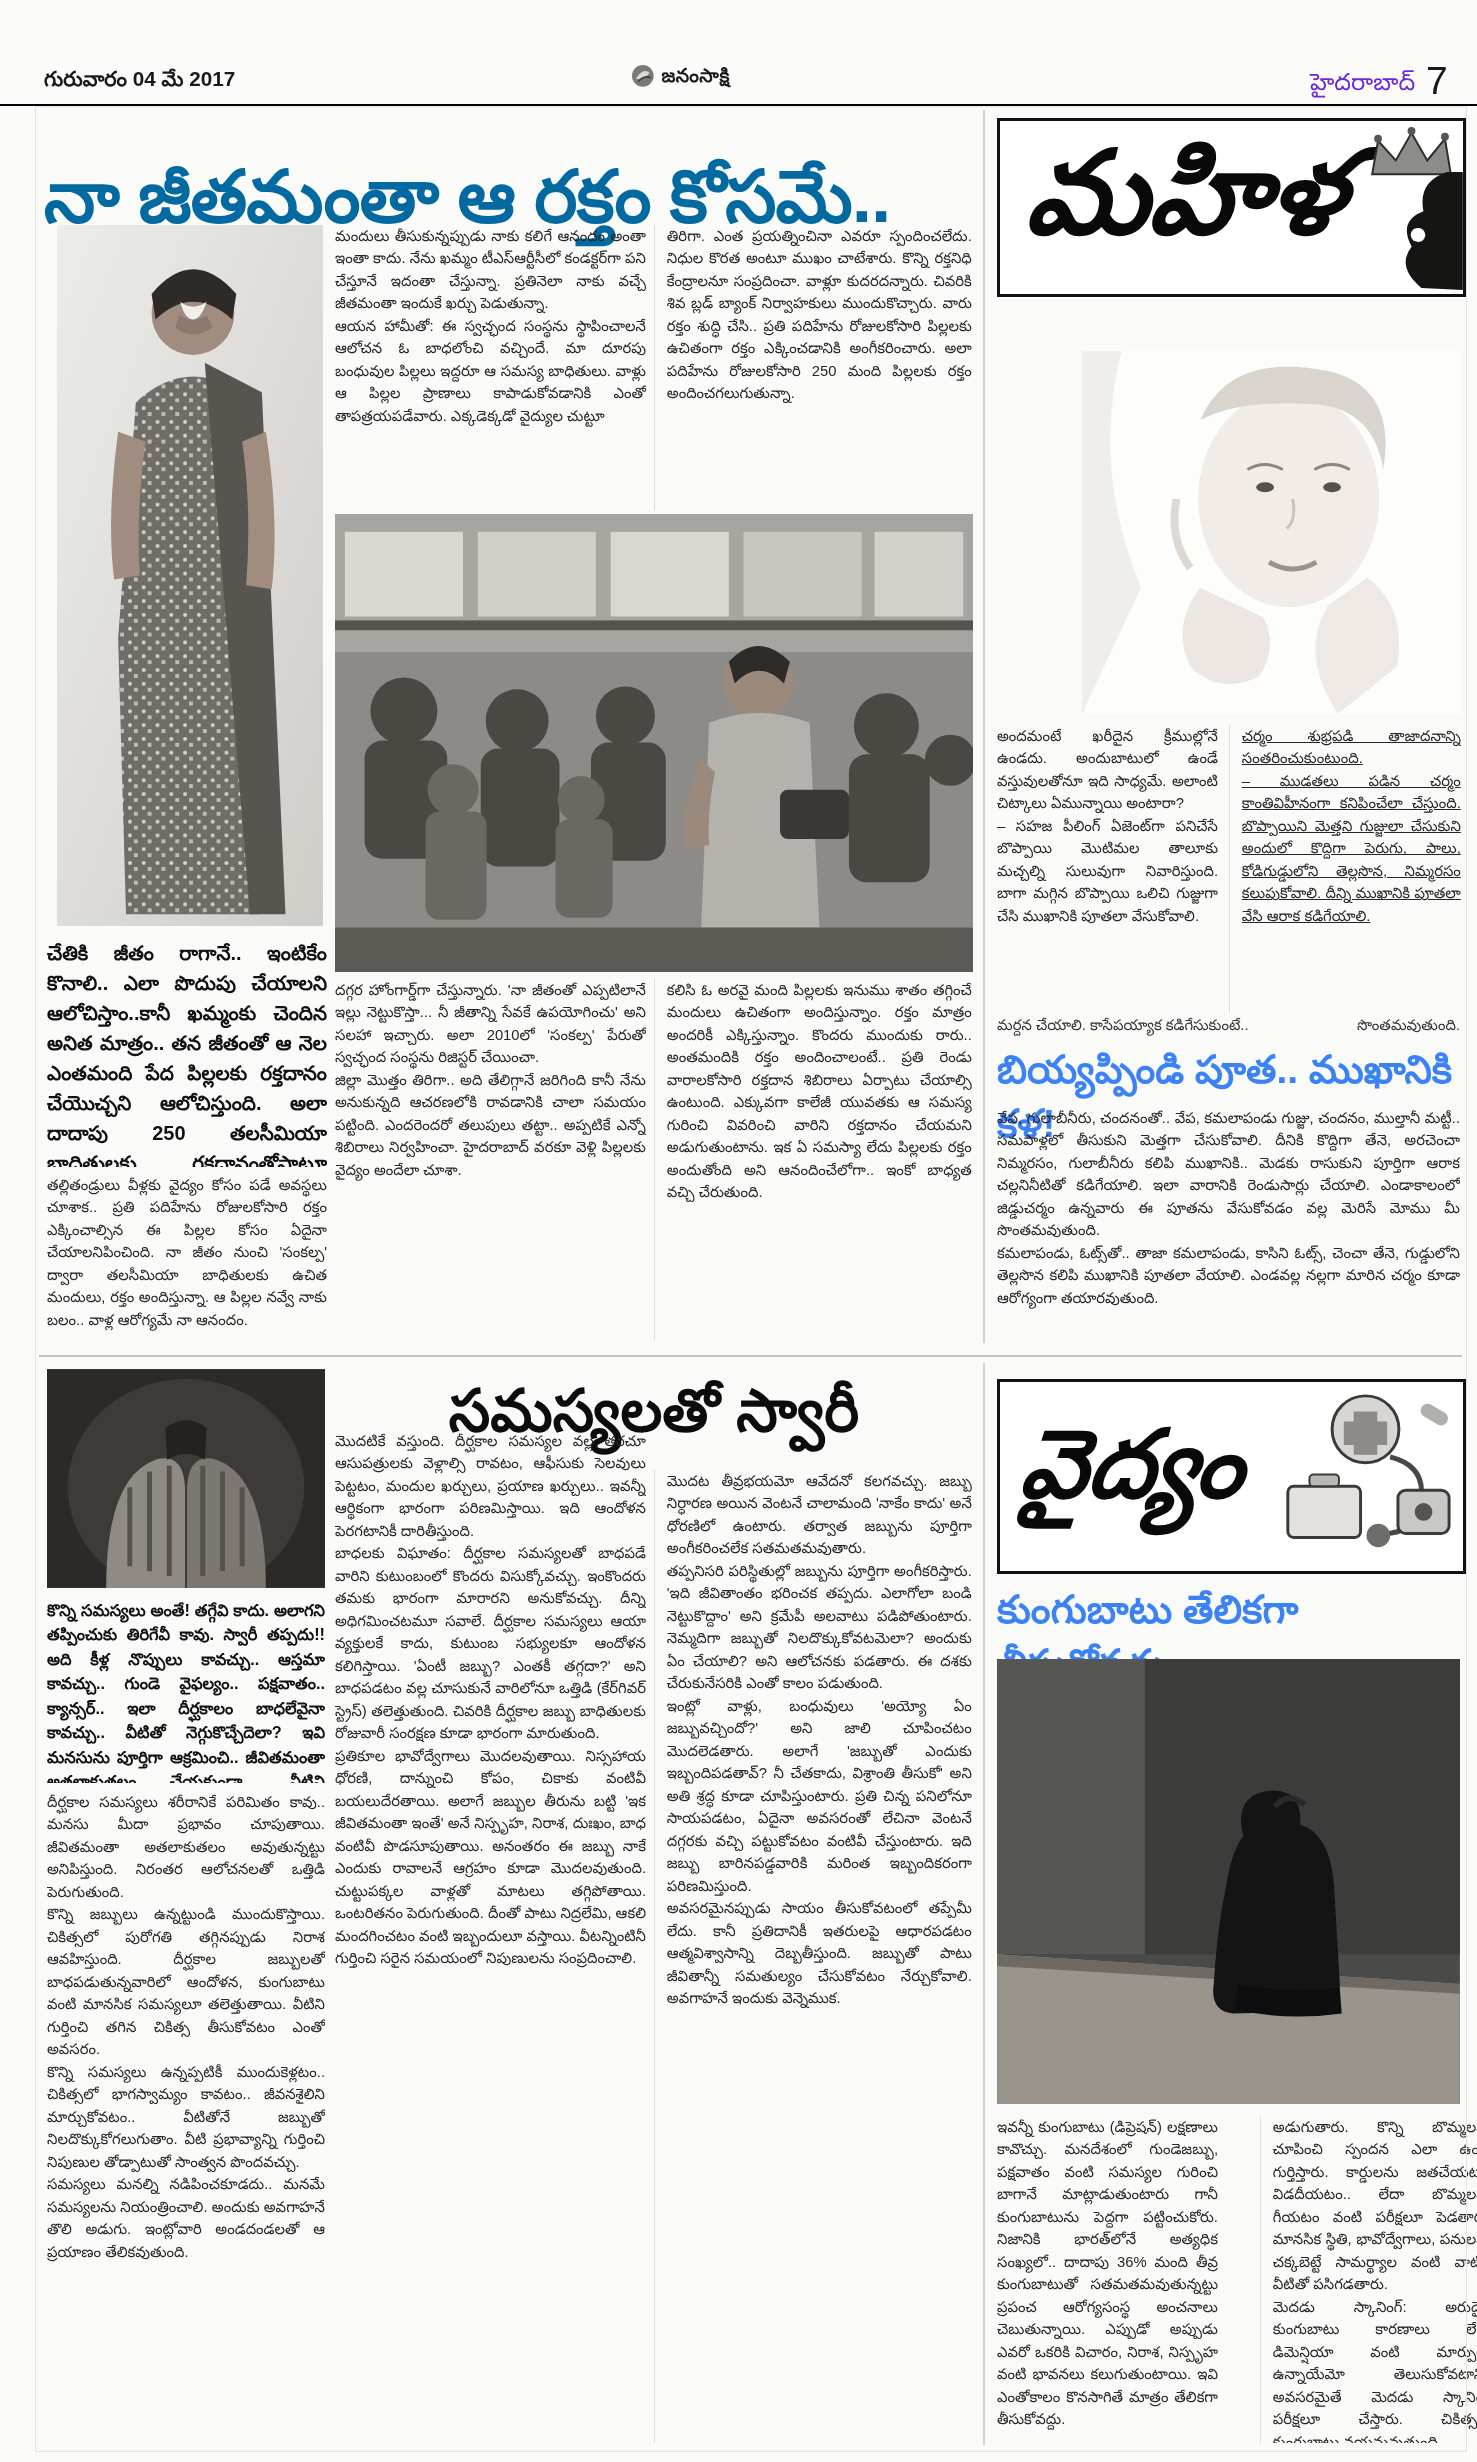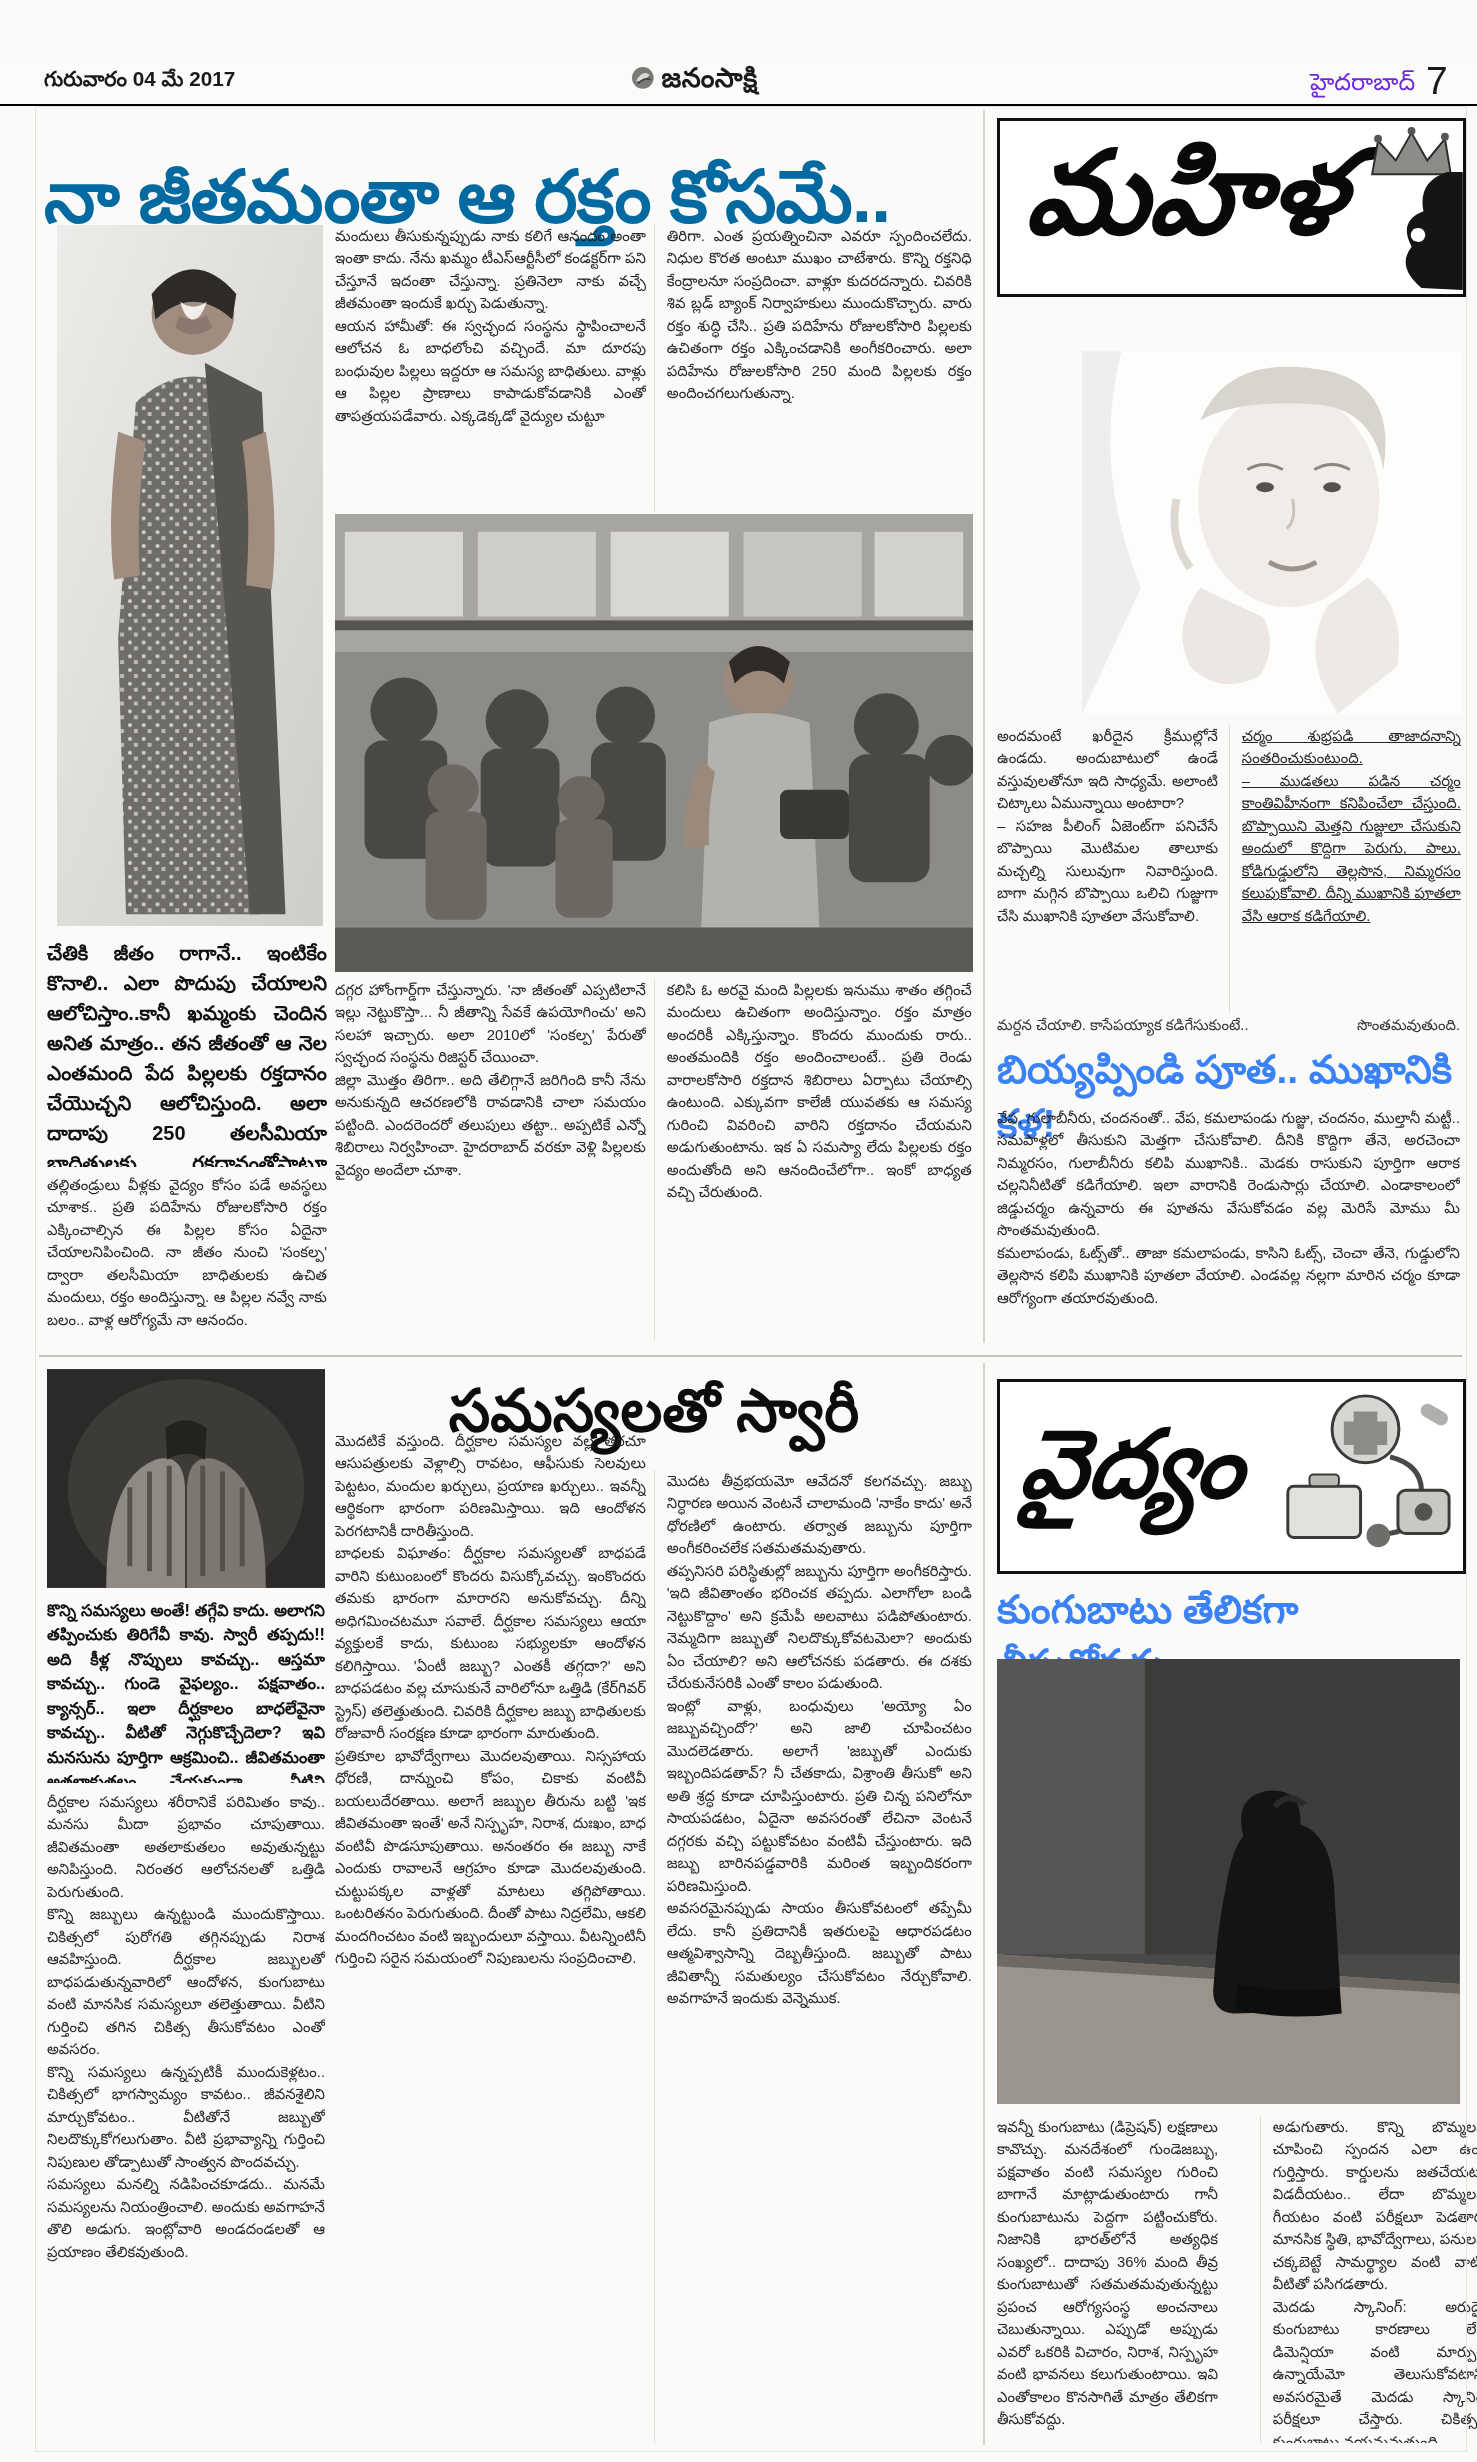--- a/index.html
+++ b/index.html
@@ -8,21 +8,21 @@
   .abs{position:absolute;}
   .just{text-align:justify;text-justify:inter-word;}
   .pre{white-space:pre-line;}
   .body-text{font-size:14.8px;line-height:1.52;color:#262626;overflow:hidden;}
   .rule-h{background:#c4c4c0;height:2px;}
   .rule-v{background:#d2d2ce;width:2px;}
   .col-sep{border-left:1px solid #ddddda;padding-left:11.8px;}
   
   .hdr{border-bottom:2px solid #000000;background:#fbfbf9;}
   .hdr-date{font-weight:bold;font-size:20.7px;}
-  .brand{font-weight:bold;font-size:27px;letter-spacing:0.5px;display:flex;align-items:center;gap:5.9px;}
+  .brand{font-weight:bold;font-size:19px;letter-spacing:0.5px;display:flex;align-items:center;gap:5.9px;}
   .city{font-size:23.6px;color:#6d28d9;}
   .pgnum{font-size:39px;font-weight:500;line-height:1;}
   
   .main-head{font-weight:700;font-size:73px;line-height:1.05;letter-spacing:-1px;color:#0369a1;margin-top:46px;}
   .swari-head{font-weight:800;font-size:59px;text-align:center;color:#0c0c0c;}
   .sec-head{font-weight:800;font-size:39px;color:#3b82f6;}
   .sub-head{font-weight:800;font-size:33px;color:#0c0c0c;}
   .lead{font-weight:bold;font-size:20px;line-height:1.5;color:#111;}
   .lead-sm{font-weight:bold;font-size:16.3px;line-height:1.5;color:#111;}
   

